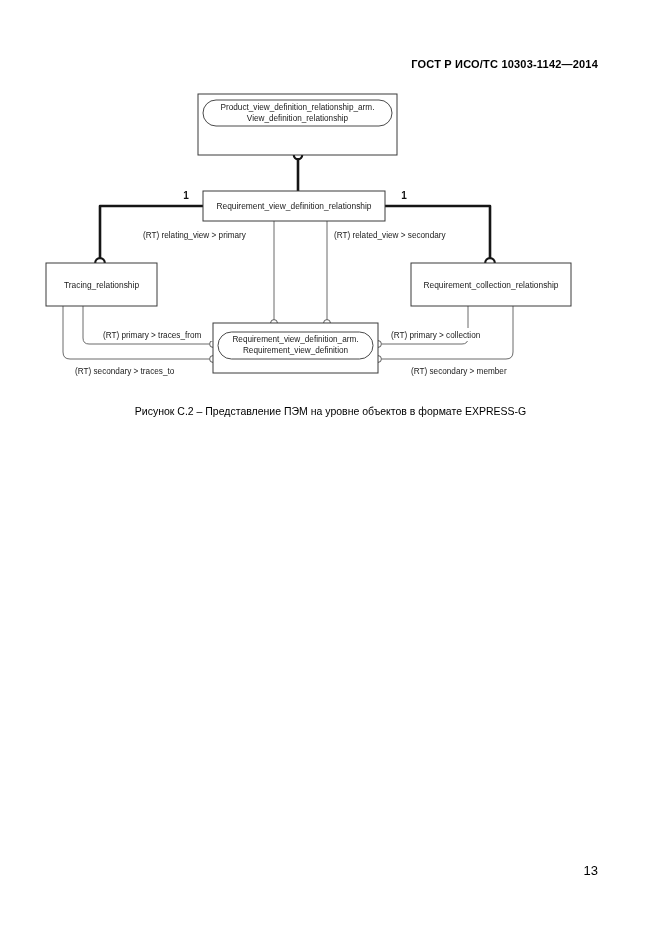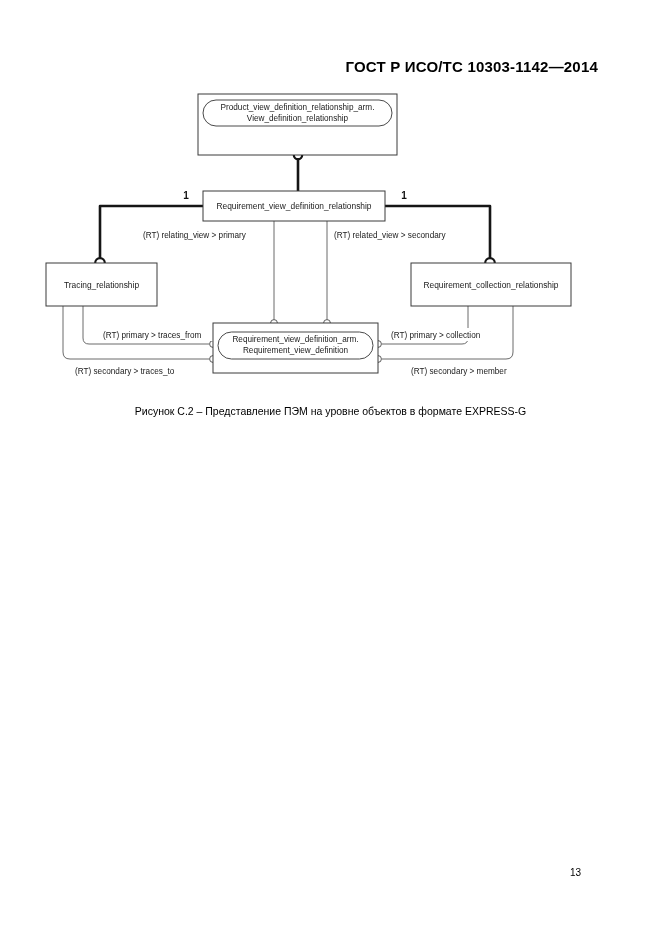--- a/index.html
+++ b/index.html
@@ -16,21 +16,21 @@
     overflow: hidden;
   }
   .page {
     position: absolute;
     inset: 0;
   }
   .doc-header {
     position: absolute;
     top: 58px;
     right: 63px;
-    font-size: 15px;
+    font-size: 11px;
     font-weight: bold;
     letter-spacing: 0.2px;
     white-space: nowrap;
   }
   .diagram-area {
     position: absolute;
     left: 0;
     top: 80px;
     width: 661px;
     height: 320px;
@@ -106,23 +106,23 @@
     width: 661px;
     text-align: center;
     font-size: 10.5px;
     line-height: 14px;
   }
   .caption div {
     white-space: nowrap;
   }
   .page-number {
     position: absolute;
-    right: 80px;
+    right: 63px;
     bottom: 58px;
-    font-size: 10px;
+    font-size: 13px;
   }
 </style>
 </head>
 <body>
 
 <div class="page">
 
   <div class="doc-header">ГОСТ Р ИСО/ТС 10303-1142—2014</div>
 
   <div class="diagram-area">

